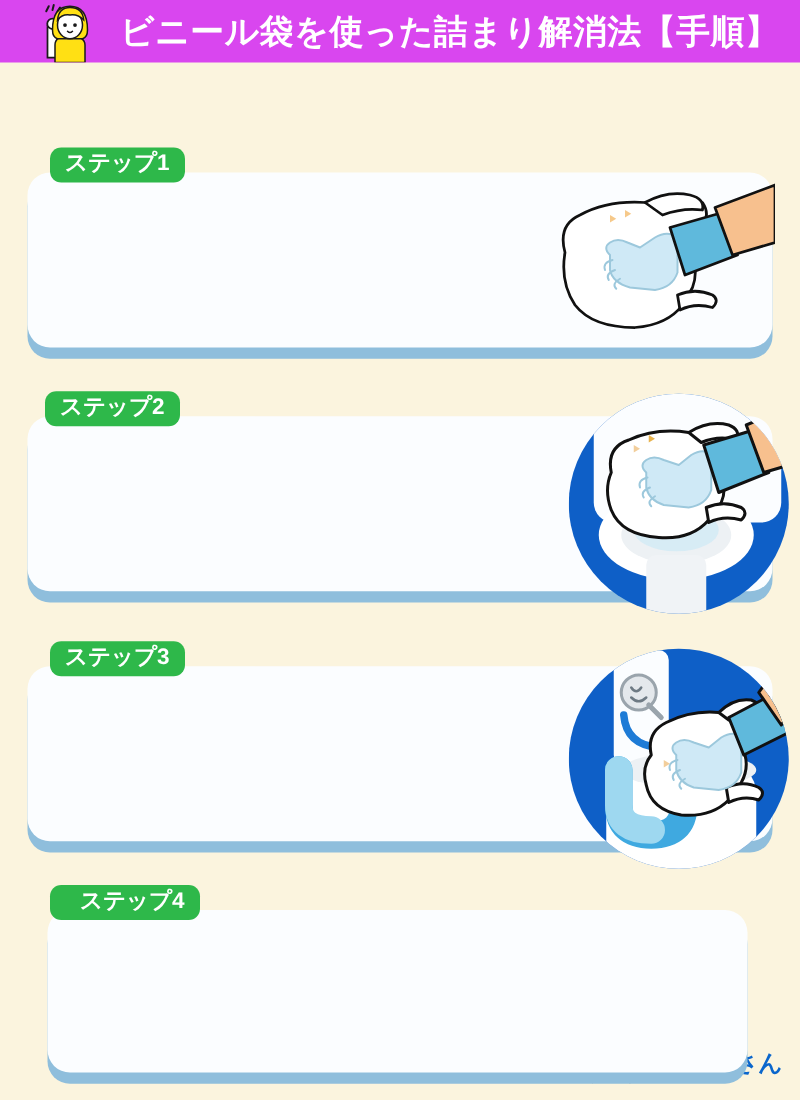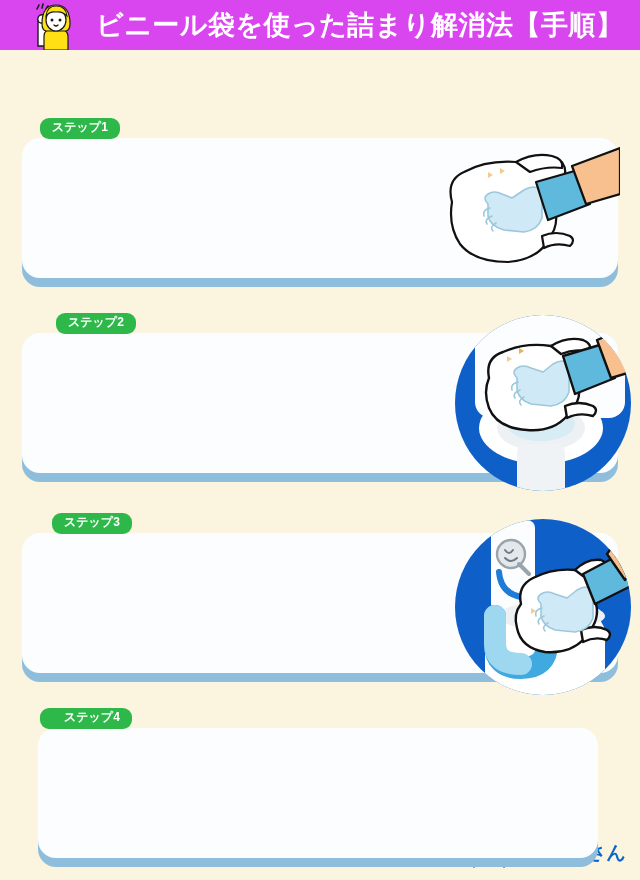--- a/index.html
+++ b/index.html
@@ -50,21 +50,21 @@
     padding: 0 0 0 0;
   }
   .step-block {
     position: relative;
     margin: 0 auto;
   }
   .badge {
     position: absolute;
     background: #2EB84A;
     color: #FFFFFF;
-    font-size: 12px;
+    font-size: 18px;
     font-weight: bold;
     border-radius: 9px;
     padding: 3px 12px 5px 12px;
     z-index: 6;
     white-space: nowrap;
     line-height: 1.1;
   }
   .card {
     position: absolute;
     background: #FBFDFF;
@@ -170,21 +170,21 @@
         </g>
 
         <path d="M106 50 L148 38 L160 72 L118 88 Z" fill="#5FB9DC" stroke="#111111" stroke-width="2.2" stroke-linejoin="round"></path>
 
         <path d="M142 34 L190 16 L190 62 L156 72 Z" fill="#F7C08E" stroke="#111111" stroke-width="2.2" stroke-linejoin="round"></path>
       </svg>
     </div>
   </div>
 
   <div class="step-block">
-    <div class="badge" style="left:56px; top:263px;">ステップ2</div>
+    <div class="badge" style="left:36px; top:263px;">ステップ2</div>
     <div class="card" style="left:22px; top:283px; width:596px; height:140px;"></div>
     <div class="card-text" style="left:36px; top:305px; width:430px; font-size:30px;">拳をつくり、トイレの排水口
 に押し当てる</div>
 
     <div class="illus" style="left:455px; top:258px; width:180px; height:190px;">
       <svg width="180" height="190" viewBox="0 0 180 190">
         <defs>
           <clipPath id="clip2">
               <circle cx="88" cy="95" r="88"></circle>
             </clipPath>
@@ -218,21 +218,21 @@
 
           <path d="M108 48 L148 36 L160 70 L120 86 Z" fill="#5FB9DC" stroke="#111111" stroke-width="2.4" stroke-linejoin="round"></path>
 
           <path d="M142 32 L186 14 L190 60 L156 70 Z" fill="#F7C08E" stroke="#111111" stroke-width="2.4" stroke-linejoin="round"></path>
         </g>
       </svg>
     </div>
   </div>
 
   <div class="step-block">
-    <div class="badge" style="left:52px; top:463px;">ステップ3</div>
+    <div class="badge" style="left:40px; top:463px;">ステップ3</div>
     <div class="card" style="left:22px; top:483px; width:596px; height:140px;"></div>
     <div class="card-text" style="left:36px; top:505px; width:430px; font-size:30px;">ラバーカップのように、
 拳を押し込し引きする</div>
 
     <div class="illus" style="left:455px; top:462px; width:180px; height:190px;">
       <svg width="180" height="190" viewBox="0 0 180 190">
         <defs>
           <clipPath id="clip3">
               <circle cx="88" cy="95" r="88"></circle>
             </clipPath>

